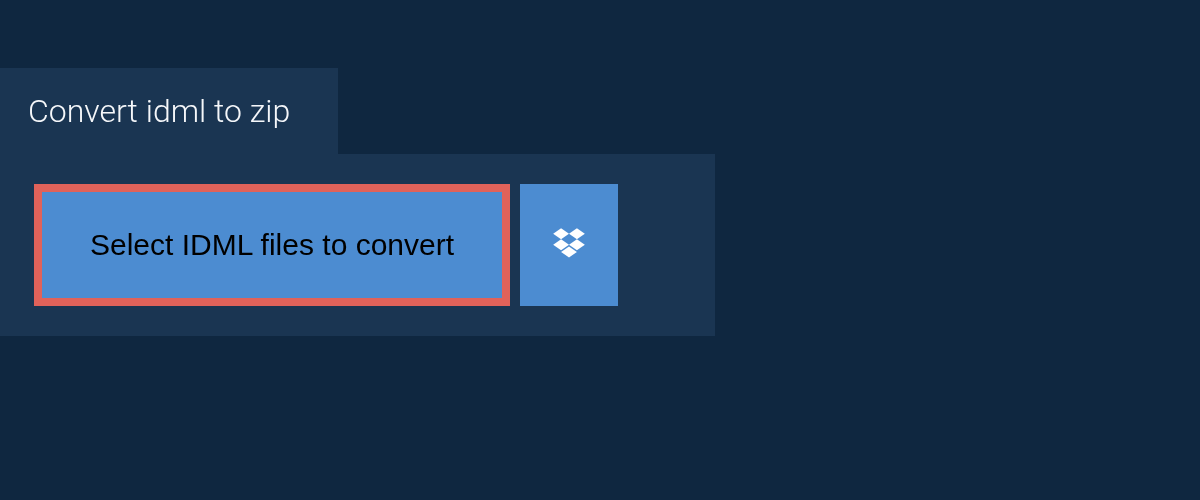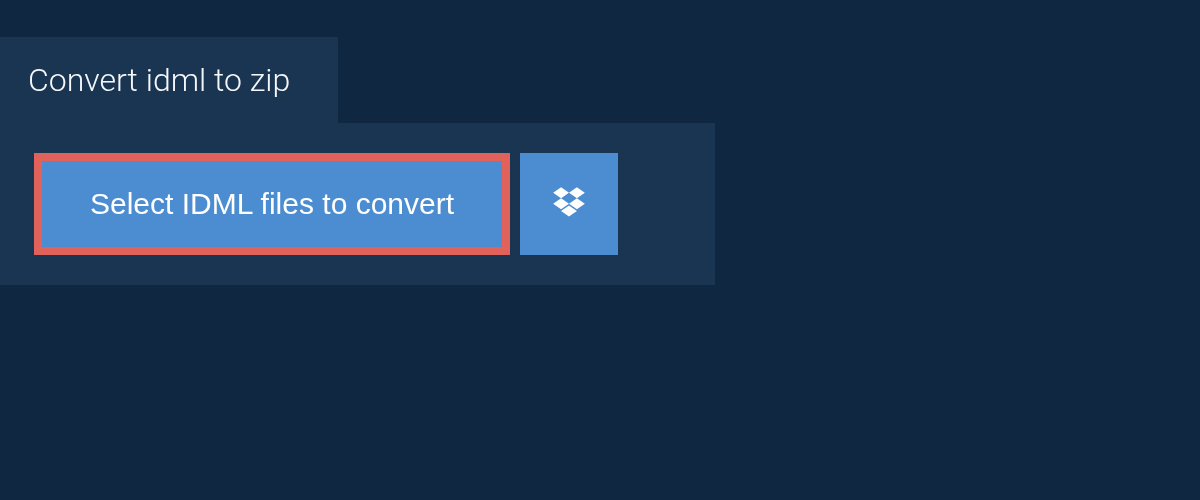--- a/index.html
+++ b/index.html
@@ -11,21 +11,21 @@
       width: 1200px;
       height: 500px;
       background: #0f2740;
       font-family: -apple-system, BlinkMacSystemFont, "Segoe UI", Roboto, "Helvetica Neue", Arial, sans-serif;
       overflow: hidden;
     }
     .header-tab {
       display: inline-block;
       background: #1a3552;
       padding: 24px 48px 24px 28px;
-      margin-top: 37px;
+      margin-top: 68px;
       margin-left: 0;
     }
     .header-tab-text {
       color: #f5f7fa;
       font-size: 32px;
       font-weight: 300;
     }
     .panel {
       background: #1a3552;
       width: 715px;
@@ -36,24 +36,24 @@
       display: flex;
       gap: 10px;
       align-items: stretch;
     }
     .select-button-wrap {
       border: 8px solid #e0625a;
       display: inline-block;
     }
     .select-button {
       background: #4c8cd1;
-      color: #ffffff;
+      color: #000000;
       font-size: 30px;
       font-weight: 300;
-      padding: 26px 48px;
+      padding: 36px 48px;
       border: none;
       cursor: pointer;
       text-align: center;
       white-space: nowrap;
     }
     .dropbox-button {
       background: #4c8cd1;
       border: none;
       cursor: pointer;
       width: 98px;

